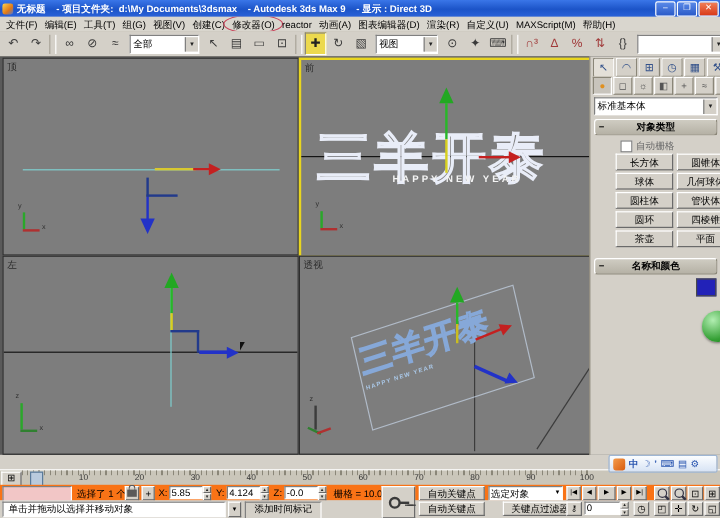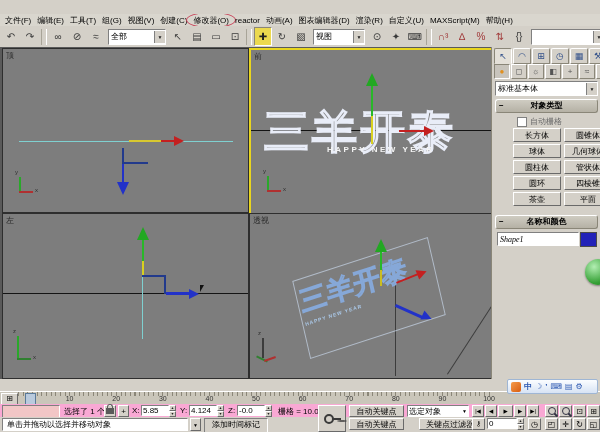--- a/index.html
+++ b/index.html
@@ -93,21 +93,21 @@
   .ts-handle{position:absolute;left:14px;top:1px;width:70px;height:10px;background:#d4d0c8;
     border:1px solid;border-color:#fff #6a6a6a #6a6a6a #fff;font-size:8px;text-align:center;line-height:10px;}
   .ruler{position:absolute;left:0;top:391px;width:600px;height:13px;background:#cac6ba;border-top:1px solid #fff;}
   .ruler-ticks{position:absolute;left:18px;top:0;width:475px;height:4px;
     background:repeating-linear-gradient(90deg,#8a8678 0 1px,transparent 1px 4.66px);}
   .ruler-lbl{position:absolute;top:3px;font-size:7px;color:#333;transform:translateX(-50%);}
   .ruler-btn{position:absolute;left:1px;top:1px;width:15px;height:11px;font-size:8px;line-height:10px;
     text-align:center;background:#d4d0c8;border:1px solid;border-color:#fff #6a6a6a #6a6a6a #fff;}
   .frame-ind{position:absolute;left:25px;top:1px;width:9px;height:11px;background:#b9cadd;border:1px solid #5a7a9a;}
   
-  .status1{position:absolute;left:0;top:404px;width:600px;height:13px;background:#f9a8d4;font-size:8px;}
+  .status1{position:absolute;left:0;top:404px;width:600px;height:13px;background:#f97316;font-size:8px;}
   .status2{position:absolute;left:0;top:417px;width:600px;height:15px;background:#d4d0c8;font-size:8px;}
   .sunken{background:#fff;border:1px solid;border-color:#808080 #fff #fff #808080;box-sizing:border-box;}
   .pinkbox{position:absolute;left:2px;top:1px;width:56px;height:11px;background:#f2c6c6;
     border:1px solid;border-color:#808080 #fff #fff #808080;}
   .coordlbl{position:absolute;top:2px;}
   .coordfield{position:absolute;top:1px;height:11px;font-size:8px;padding:0 1px;border:1px solid;
     border-color:#808080 #fff #fff #808080;background:#fff;box-sizing:border-box;font-family:"Liberation Sans",sans-serif;outline:none;}
   .spin{position:absolute;top:1px;width:7px;height:11px;display:flex;flex-direction:column;}
   .spin span{flex:1;background:#d4d0c8;border:1px solid;border-color:#fff #6a6a6a #6a6a6a #fff;
     font-size:3.5px;line-height:4px;text-align:center;color:#222;}
@@ -128,20 +128,29 @@
     background:linear-gradient(180deg,#fbfdff,#d7e3f4);border:1px solid #9fb6d4;border-radius:2px;
     display:flex;align-items:center;gap:3px;padding:0 3px;box-sizing:border-box;}
   .ime-logo{width:10px;height:10px;border-radius:2px;background:linear-gradient(135deg,#f59b4a,#d85c10);flex:none;}
   .ime-glyph{font-size:8px;color:#2a56b0;font-weight:bold;line-height:10px;}
 </style>
 </head>
 <body>
 
 <div class="app">
 
+  <div class="titlebar">
+    <span class="app-icon"></span>
+    <span class="title-text">无标题    - 项目文件夹:  d:\My Documents\3dsmax    - Autodesk 3ds Max 9    - 显示 : Direct 3D</span>
+    <span class="win-btns">
+      <span class="win-btn">–</span>
+      <span class="win-btn">❐</span>
+      <span class="win-btn close">✕</span>
+    </span>
+  </div>
 
   <div class="menubar">
       <span class="menu-item">文件(F)</span>
       <span class="menu-item">编辑(E)</span>
       <span class="menu-item">工具(T)</span>
       <span class="menu-item">组(G)</span>
       <span class="menu-item">视图(V)</span>
       <span class="menu-item">创建(C)</span>
       <span class="menu-item circled">修改器(O)</span>
       <span class="menu-item">reactor</span>
@@ -304,21 +313,20 @@
           <span class="btn">管状体</span>
           <span class="btn">圆环</span>
           <span class="btn">四棱锥</span>
           <span class="btn">茶壶</span>
           <span class="btn">平面</span>
         </div>
       <div class="rollout" style="top:168px;">
         <span class="minus">−</span>
         <span>名称和颜色</span>
       </div>
-      <input class="name-field" value="Shape1" style="">
       <div class="swatch" style="background: rgb(34, 34, 184);"></div>
       <div class="greenball"></div>
     </div>
   </div>
 
 
   <div class="ruler">
     <div class="ruler-btn">⊞</div>
     <div class="ruler-ticks"></div>
     <div class="frame-ind"></div>

